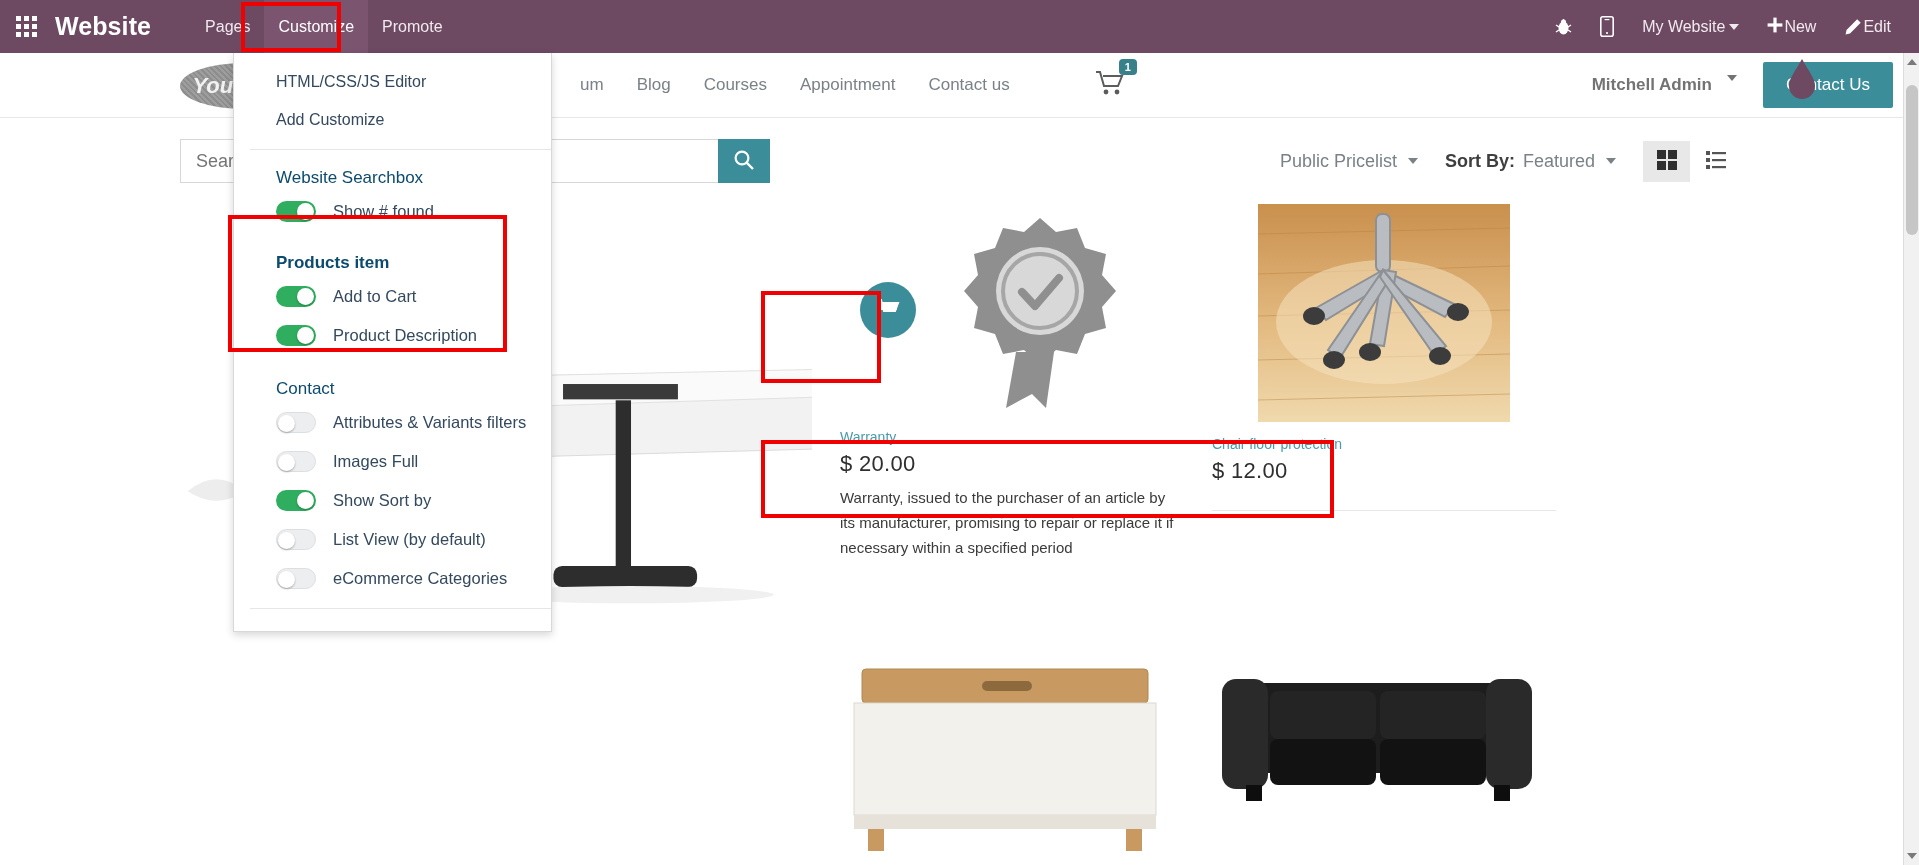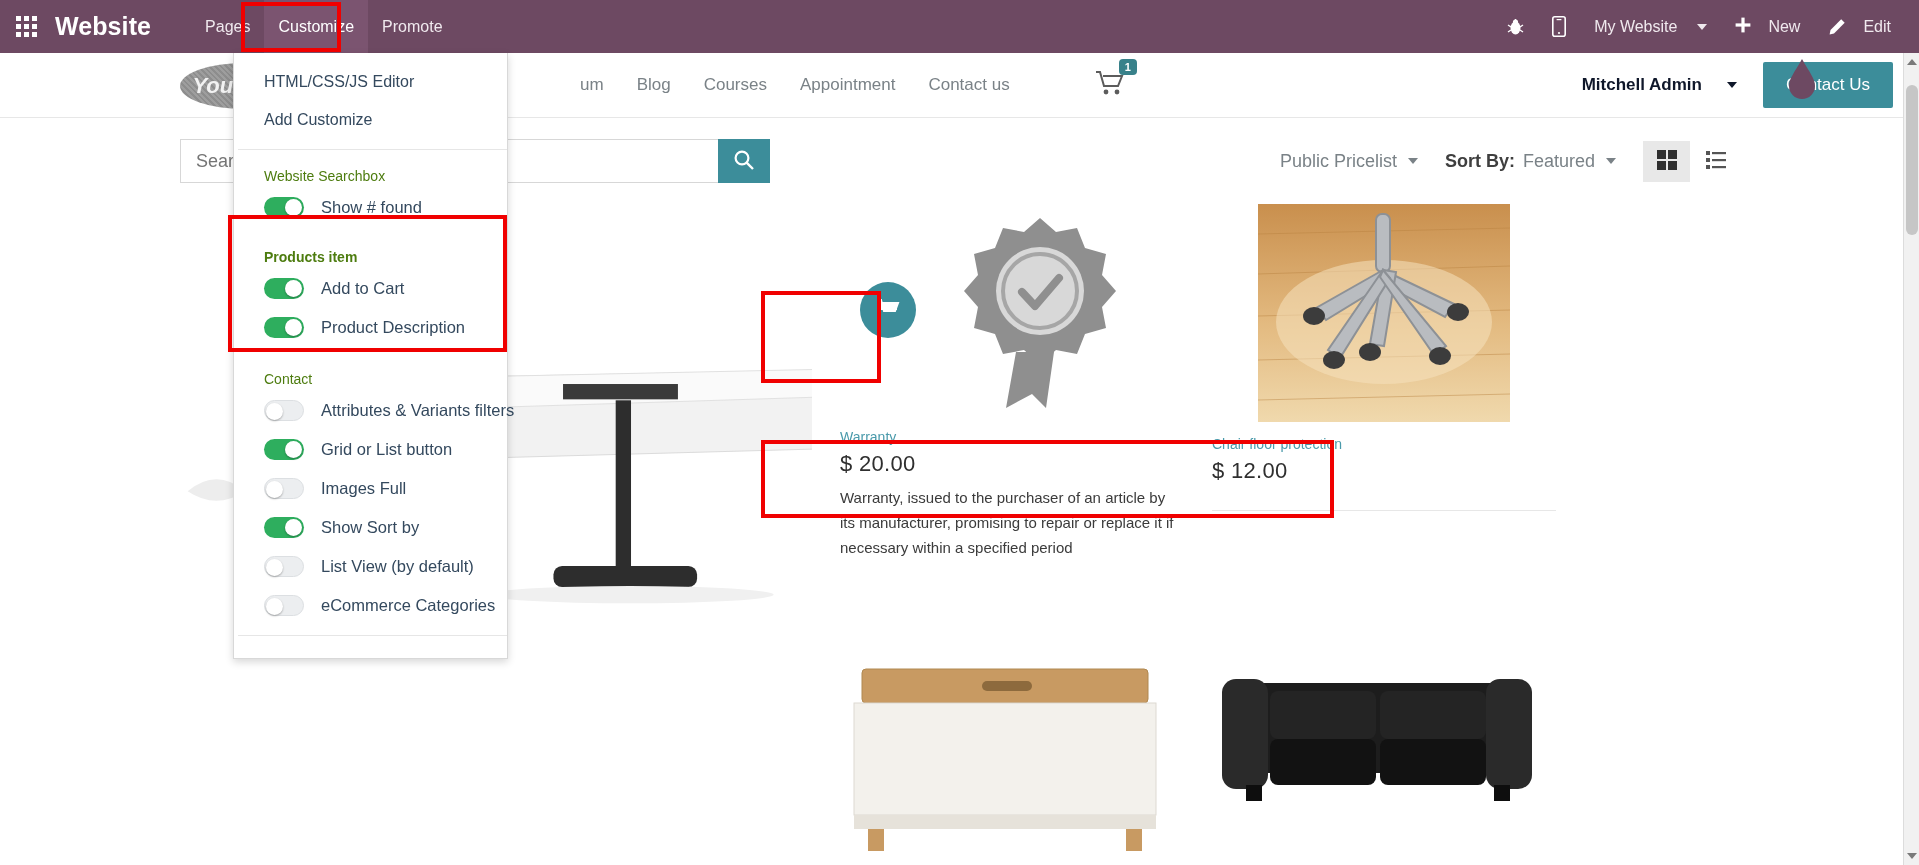--- a/index.html
+++ b/index.html
@@ -25,21 +25,21 @@
     gap: 3px; margin-left: 16px; margin-right: 18px; cursor: pointer;
   }
   .apps-grid i { display:block; width:5px; height:5px; background:#fff; }
   .brand { font-size: 25px; font-weight: 700; letter-spacing: .1px; margin-right: 40px; }
   .obar-item {
     font-size: 16px; color: #f0e9ee; padding: 17px 14px; cursor: pointer;
     line-height: 19px; position: relative;
   }
   .obar-item.active { background: #7b5470; color:#fff; }
   .obar-right { margin-left: auto; display: flex; align-items: center; padding-right: 14px; }
-  .obar-right .obar-item { display: flex; align-items: center; gap: 17px; }
+  .obar-right .obar-item { display: flex; align-items: center; gap: 1px; }
   .caret { display:inline-block; width:0;height:0;border-left:5px solid transparent;border-right:5px solid transparent;border-top:6px solid currentColor; margin-left:3px;}
   .bug-icon svg, .mobile-icon svg, .pencil-icon svg { display:block; }
 
   
   .annot { position: absolute; border: 4px solid #f00000; pointer-events:none; z-index: 90; }
 
   
   .site { position:absolute; top:53px; left:0; width:1919px; height:812px; background:#fff; overflow:hidden;}
   .site-header {
     position:relative; height:65px; border-bottom:1px solid #e7e7e7;
@@ -54,21 +54,21 @@
     position:absolute; left:180px; top:10px;
   }
   .nav-links { display:flex; align-items:center; gap:33px; margin-left:400px; }
   .nav-links a { color:#7a8287; font-size:17px; text-decoration:none; }
   .cart-wrap { margin-left:52px; position:relative; display:flex; align-items:center; cursor:pointer;}
   .cart-badge {
     position:absolute; left:24px; top:-11px;
     background:#38818a; color:#fff; font-size:11px; font-weight:700;
     border-radius:4px; padding:2px 6px; line-height:12px;
   }
-  .user-menu { margin-left:auto; display:flex; align-items:center; gap:22px; color:#0f172a; font-size:17px; font-weight:700; cursor:pointer; }
+  .user-menu { margin-left:auto; display:flex; align-items:flex-start; gap:12px; color:#737373; font-size:17px; font-weight:700; cursor:pointer; }
   .btn-contact {
     margin-left:26px; background:#3c8d9a; color:#fff; border:none;
     padding:13px 23px; font-size:17px; cursor:pointer; border-radius:2px;
   }
   .drop-marker{
     position:absolute; right:100px; top:4px; width:34px;height:46px;
   }
 
   
   .shop-toolbar { position:relative; height:86px; display:flex; align-items:center; padding:0 180px 0 180px; }
@@ -90,30 +90,30 @@
   .prod-name { color:#4a9aab; font-size:14px; margin-top:10px; }
   .prod-price { font-size:22px; color:#2f2f2f; margin-top:6px; letter-spacing:.3px;}
   .prod-desc { font-size:15px; color:#3b3b3b; line-height:25px; margin-top:8px; }
   .cart-circle {
     width:56px;height:56px;border-radius:50%;background:#3c8d9a;
     display:flex;align-items:center;justify-content:center; cursor:pointer;
   }
 
   
   .dropdown {
-    position:absolute; top:53px; left:233px; width:275px;
+    position:absolute; top:53px; left:233px; width:319px;
     background:#fff; border:1px solid #d8d8d8; border-top:none;
     box-shadow: 0 3px 8px rgba(0,0,0,.16);
-    z-index:80; padding: 10px 0 0 4px;
+    z-index:80; padding: 10px 0 0 16px;
   }
   .dd-item {
     padding:10px 26px; font-size:16px; color:#34495e; cursor:pointer; white-space:nowrap;
   }
   .dd-sep { height:1px; background:#e6e6e6; margin:10px 0; }
-  .dd-label { padding:8px 26px 4px 26px; font-size:14px; color:#4d7c0f; }
+  .dd-label { padding:8px 26px 4px 26px; font-size:17px; color:#0c4a6e; }
   .dd-toggle {
     display:flex; align-items:center; gap:17px;
     padding:9px 26px; cursor:pointer; white-space:nowrap;
   }
   .sw { width:40px; height:21px; border-radius:11px; position:relative; flex:0 0 40px; }
   .sw.on { background:#2eae5e; }
   .sw.off { background:#eceef0; border:1px solid #dcdfe2; }
   .sw .knob {
     position:absolute; top:2px; width:17px;height:17px;border-radius:50%;
     background:#fff; box-shadow:0 1px 2px rgba(0,0,0,.3);
@@ -357,26 +357,20 @@
     </div>
 
     <div class="dd-label" style="margin-top:16px;">Contact</div>
     <div class="dd-toggle">
       <span class="sw off">
           <span class="knob"></span>
         </span>
       <span class="lab">Attributes &amp; Variants filters</span>
     </div>
     <div class="dd-toggle">
-      <span class="sw on">
-          <span class="knob"></span>
-        </span>
-      <span class="lab">Grid or List button</span>
-    </div>
-    <div class="dd-toggle">
       <span class="sw off">
           <span class="knob"></span>
         </span>
       <span class="lab">Images Full</span>
     </div>
     <div class="dd-toggle">
       <span class="sw on">
           <span class="knob"></span>
         </span>
       <span class="lab">Show Sort by</span>

